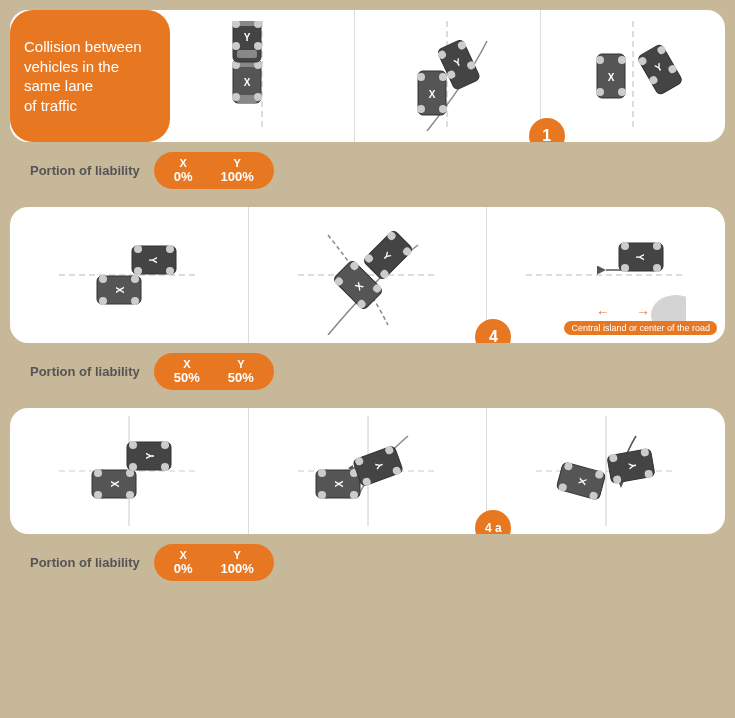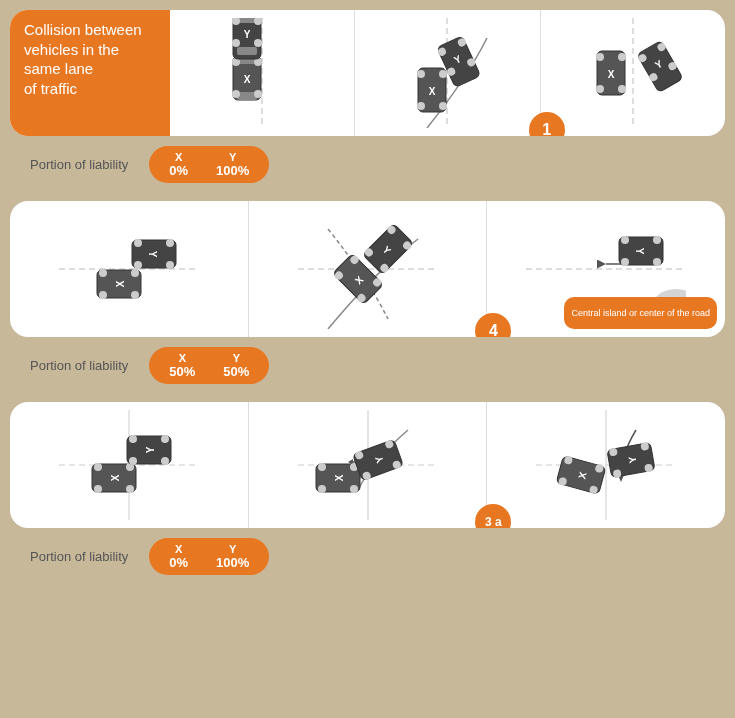--- a/index.html
+++ b/index.html
@@ -19,28 +19,29 @@
       background: white;
       border-radius: 18px;
       display: flex;
       overflow: hidden;
       position: relative;
     }
 
     .scenario-label {
       background: #e87722;
       color: white;
-      padding: 10px 14px;
+      padding: 27px 14px;
       min-width: 160px;
       font-size: 15px;
       font-weight: 500;
       line-height: 1.3;
       display: flex;
       align-items: flex-start;
       justify-content: flex-start;
+      border-radius: 23px;
     }
 
     .scenario-panels {
       display: flex;
       flex: 1;
     }
 
     .panel {
       flex: 1;
       border-left: 1px solid #ddd;
@@ -76,21 +77,22 @@
     .liability-row {
       display: flex;
       align-items: center;
       padding: 6px 0 0 20px;
       margin-top: 4px;
     }
 
     .liability-label {
       color: #555;
       font-size: 13px;
-      margin-right: 21px;
+      margin-right: 14px;
+      font-weight: bold;
     }
 
     .liability-box {
       background: #e87722;
       color: white;
       border-radius: 20px;
       padding: 5px 20px;
       display: flex;
       gap: 28px;
       font-size: 13px;
@@ -113,21 +115,21 @@
     }
 
     .note-badge {
       position: absolute;
       right: 8px;
       bottom: 8px;
       background: #e87722;
       color: white;
       font-size: 9px;
       border-radius: 10px;
-      padding: 11px 7px;
+      padding: 2px 7px;
       white-space: nowrap;
     }
 
     .scenario-wrapper {
       position: relative;
     }
   </style>
 </head>
 <body>
 
@@ -391,21 +393,21 @@
             <circle cx="11" cy="-16" r="4" fill="#ccc"></circle>
             <circle cx="-11" cy="16" r="4" fill="#ccc"></circle>
             <circle cx="11" cy="16" r="4" fill="#ccc"></circle>
             <text x="0" y="5" text-anchor="middle" fill="white" font-size="10" font-weight="bold">Y</text>
           </g>
         </svg>
       </div>
 
       <div class="panel" style="position:relative;">
         <div class="number-badge">
-          <span style="font-size:12px;">3 a</span>
+          <span style="font-size:12px;">4 a</span>
         </div>
         <svg viewBox="0 0 140 110" width="140" height="110">
           <line x1="0" y1="55" x2="140" y2="55" stroke="#ccc" stroke-width="1" stroke-dasharray="6,4"></line>
           <line x1="70" y1="0" x2="70" y2="110" stroke="#ccc" stroke-width="1"></line>
 
           <g transform="translate(45,65) rotate(-75)">
             <rect x="-14" y="-22" width="28" height="44" rx="5" fill="#555" stroke="#333" stroke-width="1"></rect>
             <circle cx="-11" cy="-16" r="4" fill="#ccc"></circle>
             <circle cx="11" cy="-16" r="4" fill="#ccc"></circle>
             <circle cx="-11" cy="16" r="4" fill="#ccc"></circle>

